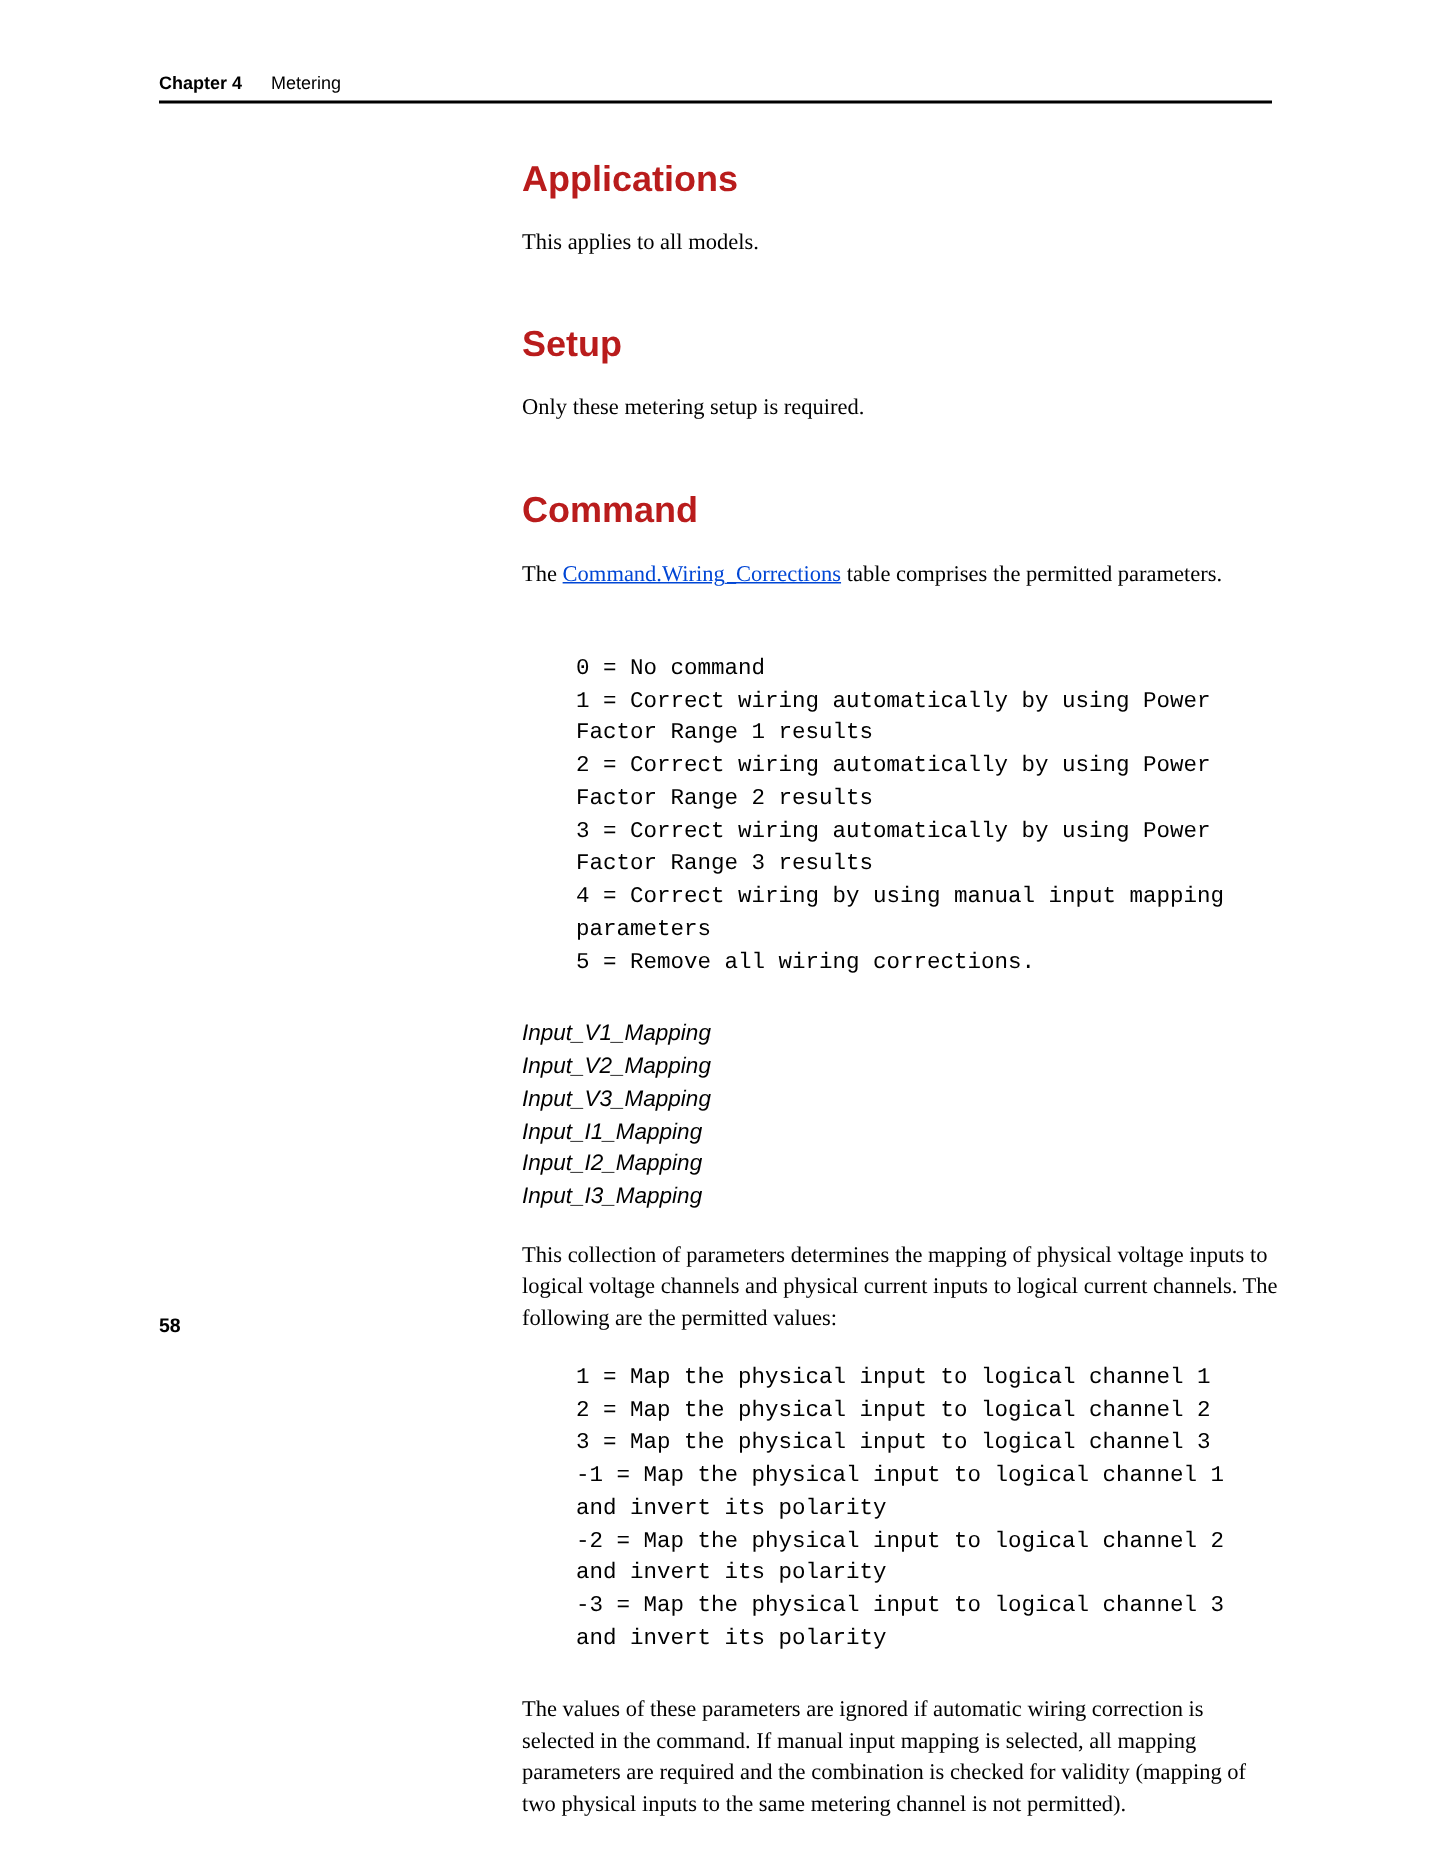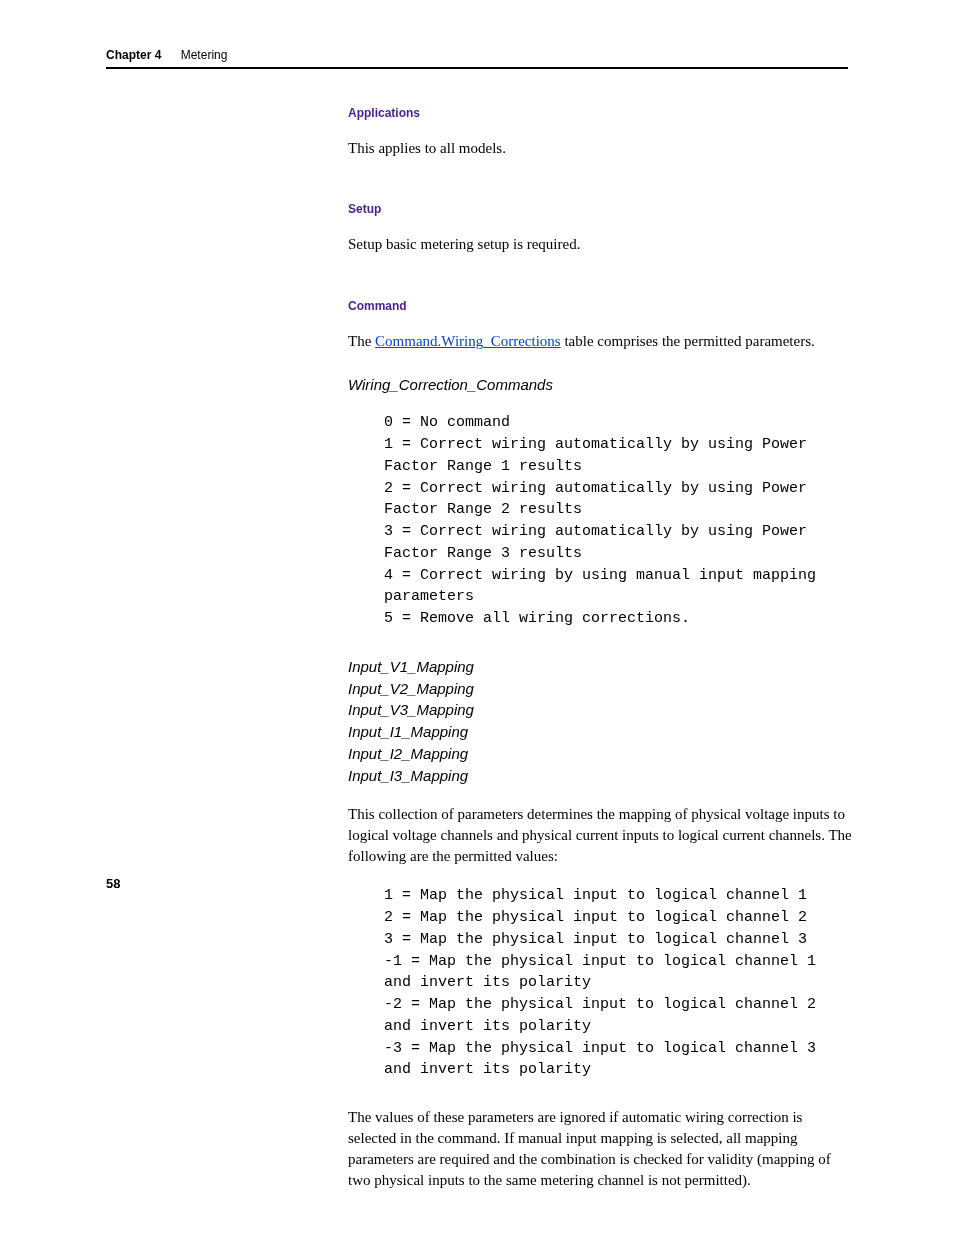--- a/index.html
+++ b/index.html
@@ -38,23 +38,23 @@
   }
   .content {
     position: absolute;
     top: 106px;
     left: 348px;
     width: 504px;
   }
   .h2 {
     font-family: "Helvetica Neue", Arial, sans-serif;
     font-weight: 700;
-    font-size: 12px;
+    font-size: 24px;
     margin: 0 0 18px 0;
-    color: #4c1d95;
+    color: #b91c1c;
   }
   .body-p {
     font-family: Georgia, "Times New Roman", serif;
     font-size: 15px;
     line-height: 1.35;
     margin: 0 0 34px 0;
     color: #000;
   }
   .body-p.tight {
     margin-bottom: 14px;
@@ -127,32 +127,31 @@
   </div>
 
   <div class="content">
 
     <div class="h2">Applications</div>
     <p class="body-p">This applies to all models.</p>
 
     <div class="spacer-section"></div>
 
     <div class="h2">Setup</div>
-    <p class="body-p">Setup basic metering setup is required.</p>
+    <p class="body-p">Only these metering setup is required.</p>
 
     <div class="spacer-section"></div>
 
     <div class="h2">Command</div>
     <p class="body-p tight">
       <span>The </span><a href="#" class="link">Command.Wiring_Corrections</a><span> table comprises the permitted parameters.</span>
     </p>
 
     <div style="height:10px;"></div>
 
-    <div class="h3-italic">Wiring_Correction_Commands</div>
     <div class="opts">
       <div class="opt-line">0 = No command</div>
       <div class="opt-line">1 = Correct wiring automatically by using Power Factor Range 1 results</div>
       <div class="opt-line">2 = Correct wiring automatically by using Power Factor Range 2 results</div>
       <div class="opt-line">3 = Correct wiring automatically by using Power Factor Range 3 results</div>
       <div class="opt-line">4 = Correct wiring by using manual input mapping parameters</div>
       <div class="opt-line">5 = Remove all wiring corrections.</div>
     </div>
 
     <div class="h3-list">

